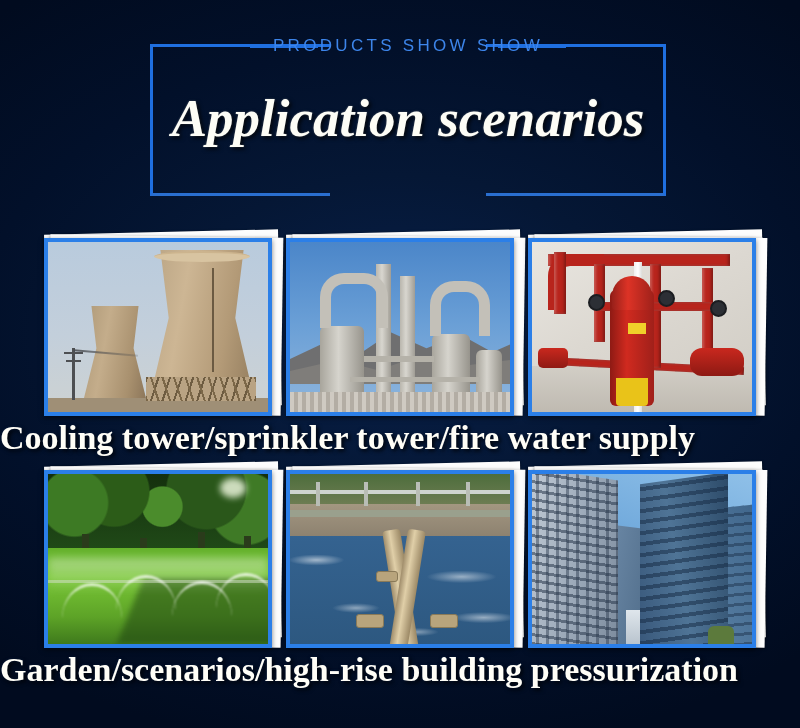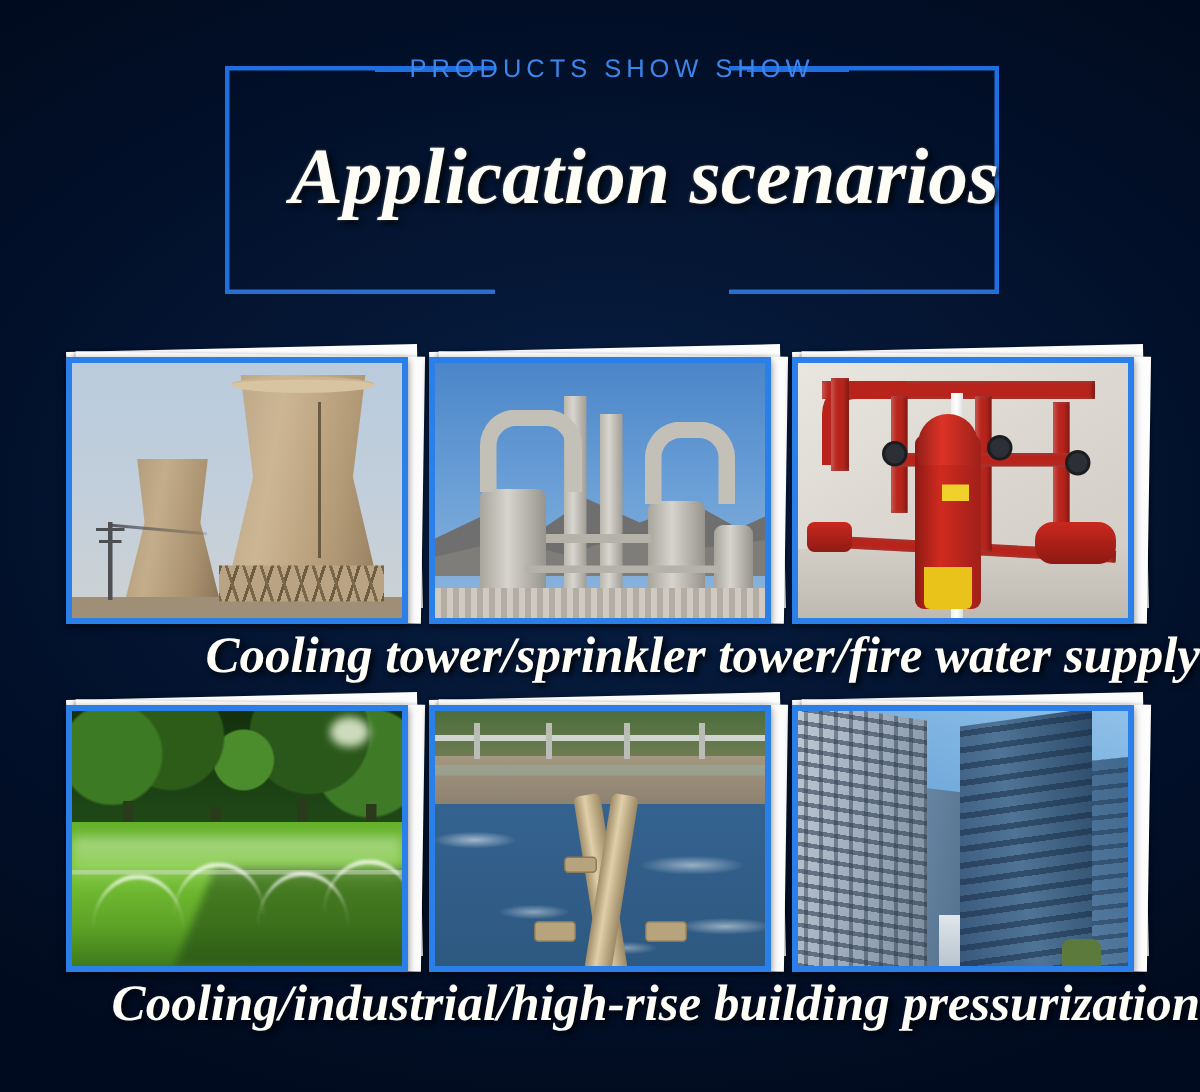--- a/index.html
+++ b/index.html
@@ -70,21 +70,21 @@
     letter-spacing: 3.3px;
     line-height: 20px;
     white-space: nowrap;
   }
 
   .main-title {
     position: absolute;
     top: 52px;
     left: 0;
     width: 100%;
-    text-align: right;
+    text-align: center;
     font-family: "Liberation Serif", "DejaVu Serif", serif;
     font-style: italic;
     font-weight: bold;
     font-size: 53px;
     line-height: 60px;
     color: #fdfdf6;
     text-shadow: 2px 2px 4px rgba(0,0,0,0.85), 0 0 2px rgba(255,255,255,0.35);
     white-space: nowrap;
   }
 
@@ -137,23 +137,22 @@
     position: absolute;
     inset: 0;
     overflow: hidden;
   }
 
   
   .caption {
     position: absolute;
     left: 0;
     width: 800px;
-    text-align: right;
+    text-align: left;
     font-family: "Liberation Serif", "DejaVu Serif", serif;
-    font-style: italic;
     font-weight: bold;
     font-size: 34px;
     line-height: 40px;
     color: #fffef7;
     text-shadow: 2px 2px 4px rgba(0,0,0,0.9), 0 0 3px rgba(10,30,70,0.9);
     white-space: nowrap;
   }
   .caption-1 { top: 418px; }
   .caption-2 { top: 650px; }
 
@@ -515,15 +514,15 @@
             <div class="hr-b3"></div>
             <div class="hr-b1"></div>
             <div class="hr-green"></div>
           </div>
         </div>
       </div>
     </div>
 
   </div>
 
-  <div class="caption caption-2">Cooling/industrial/high-rise building pressurization</div>
+  <div class="caption caption-2">Garden/scenarios/high-rise building pressurization</div>
 
 </div>
 
 </body></html>

